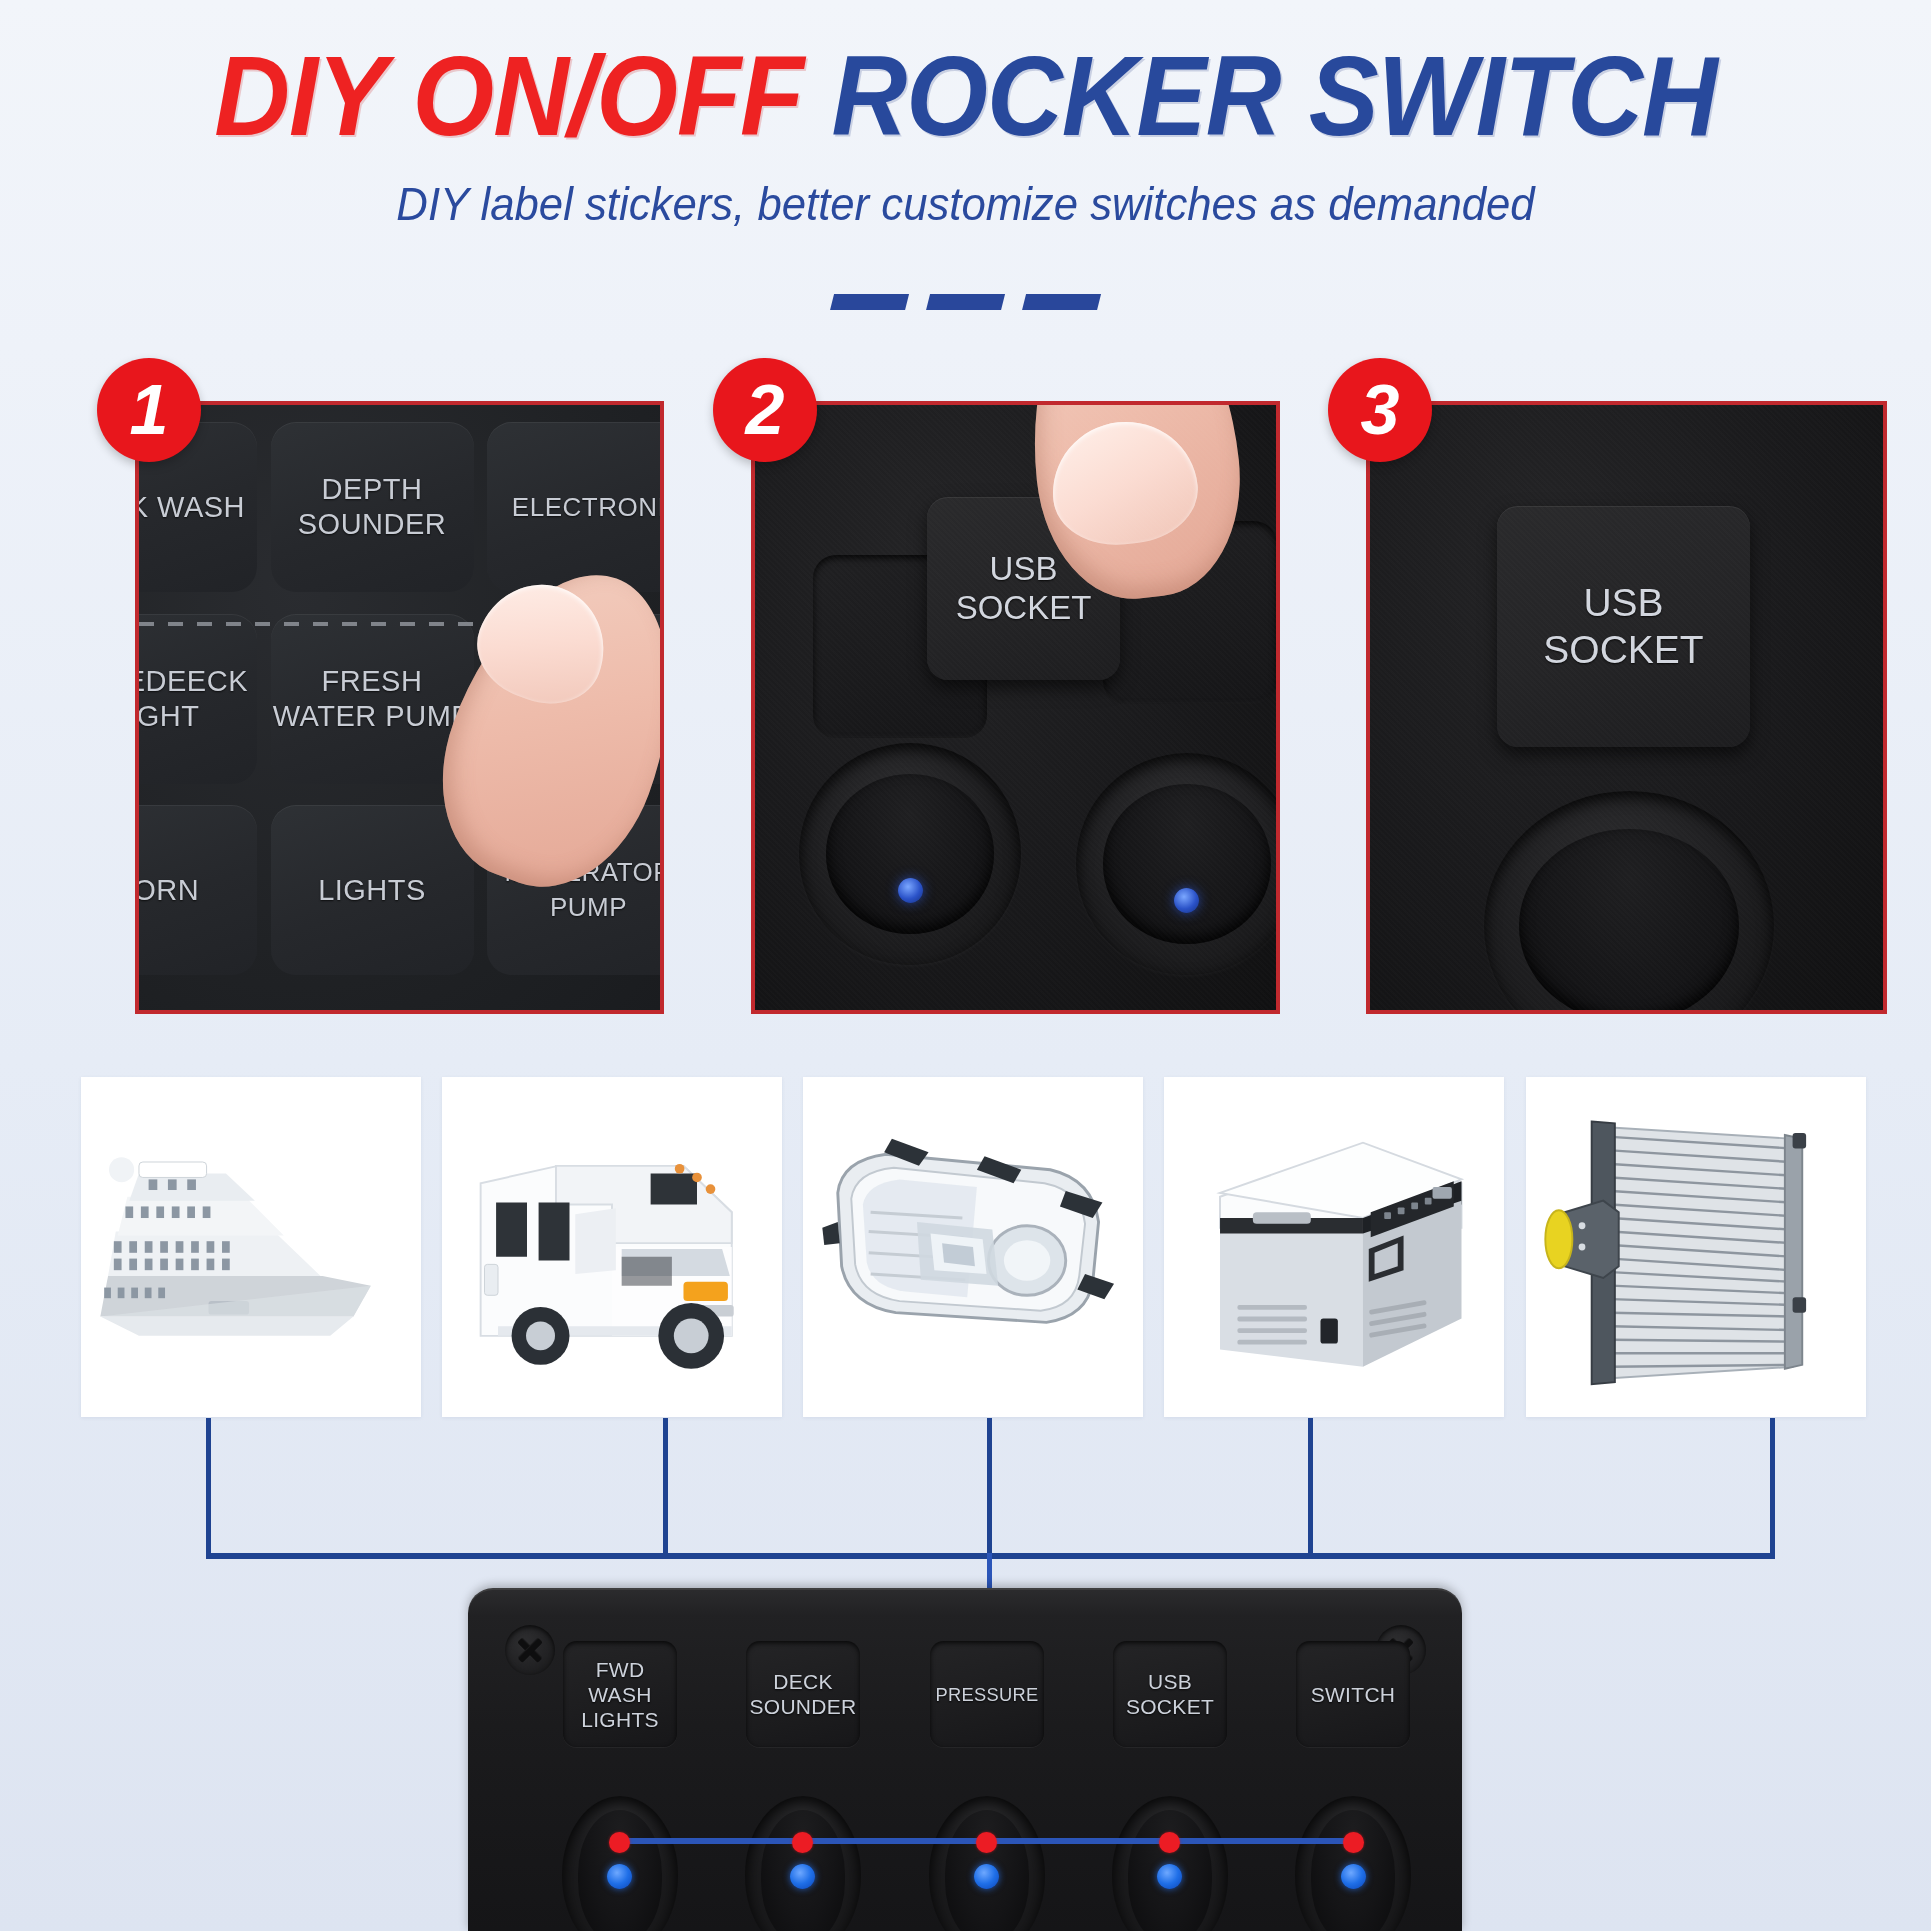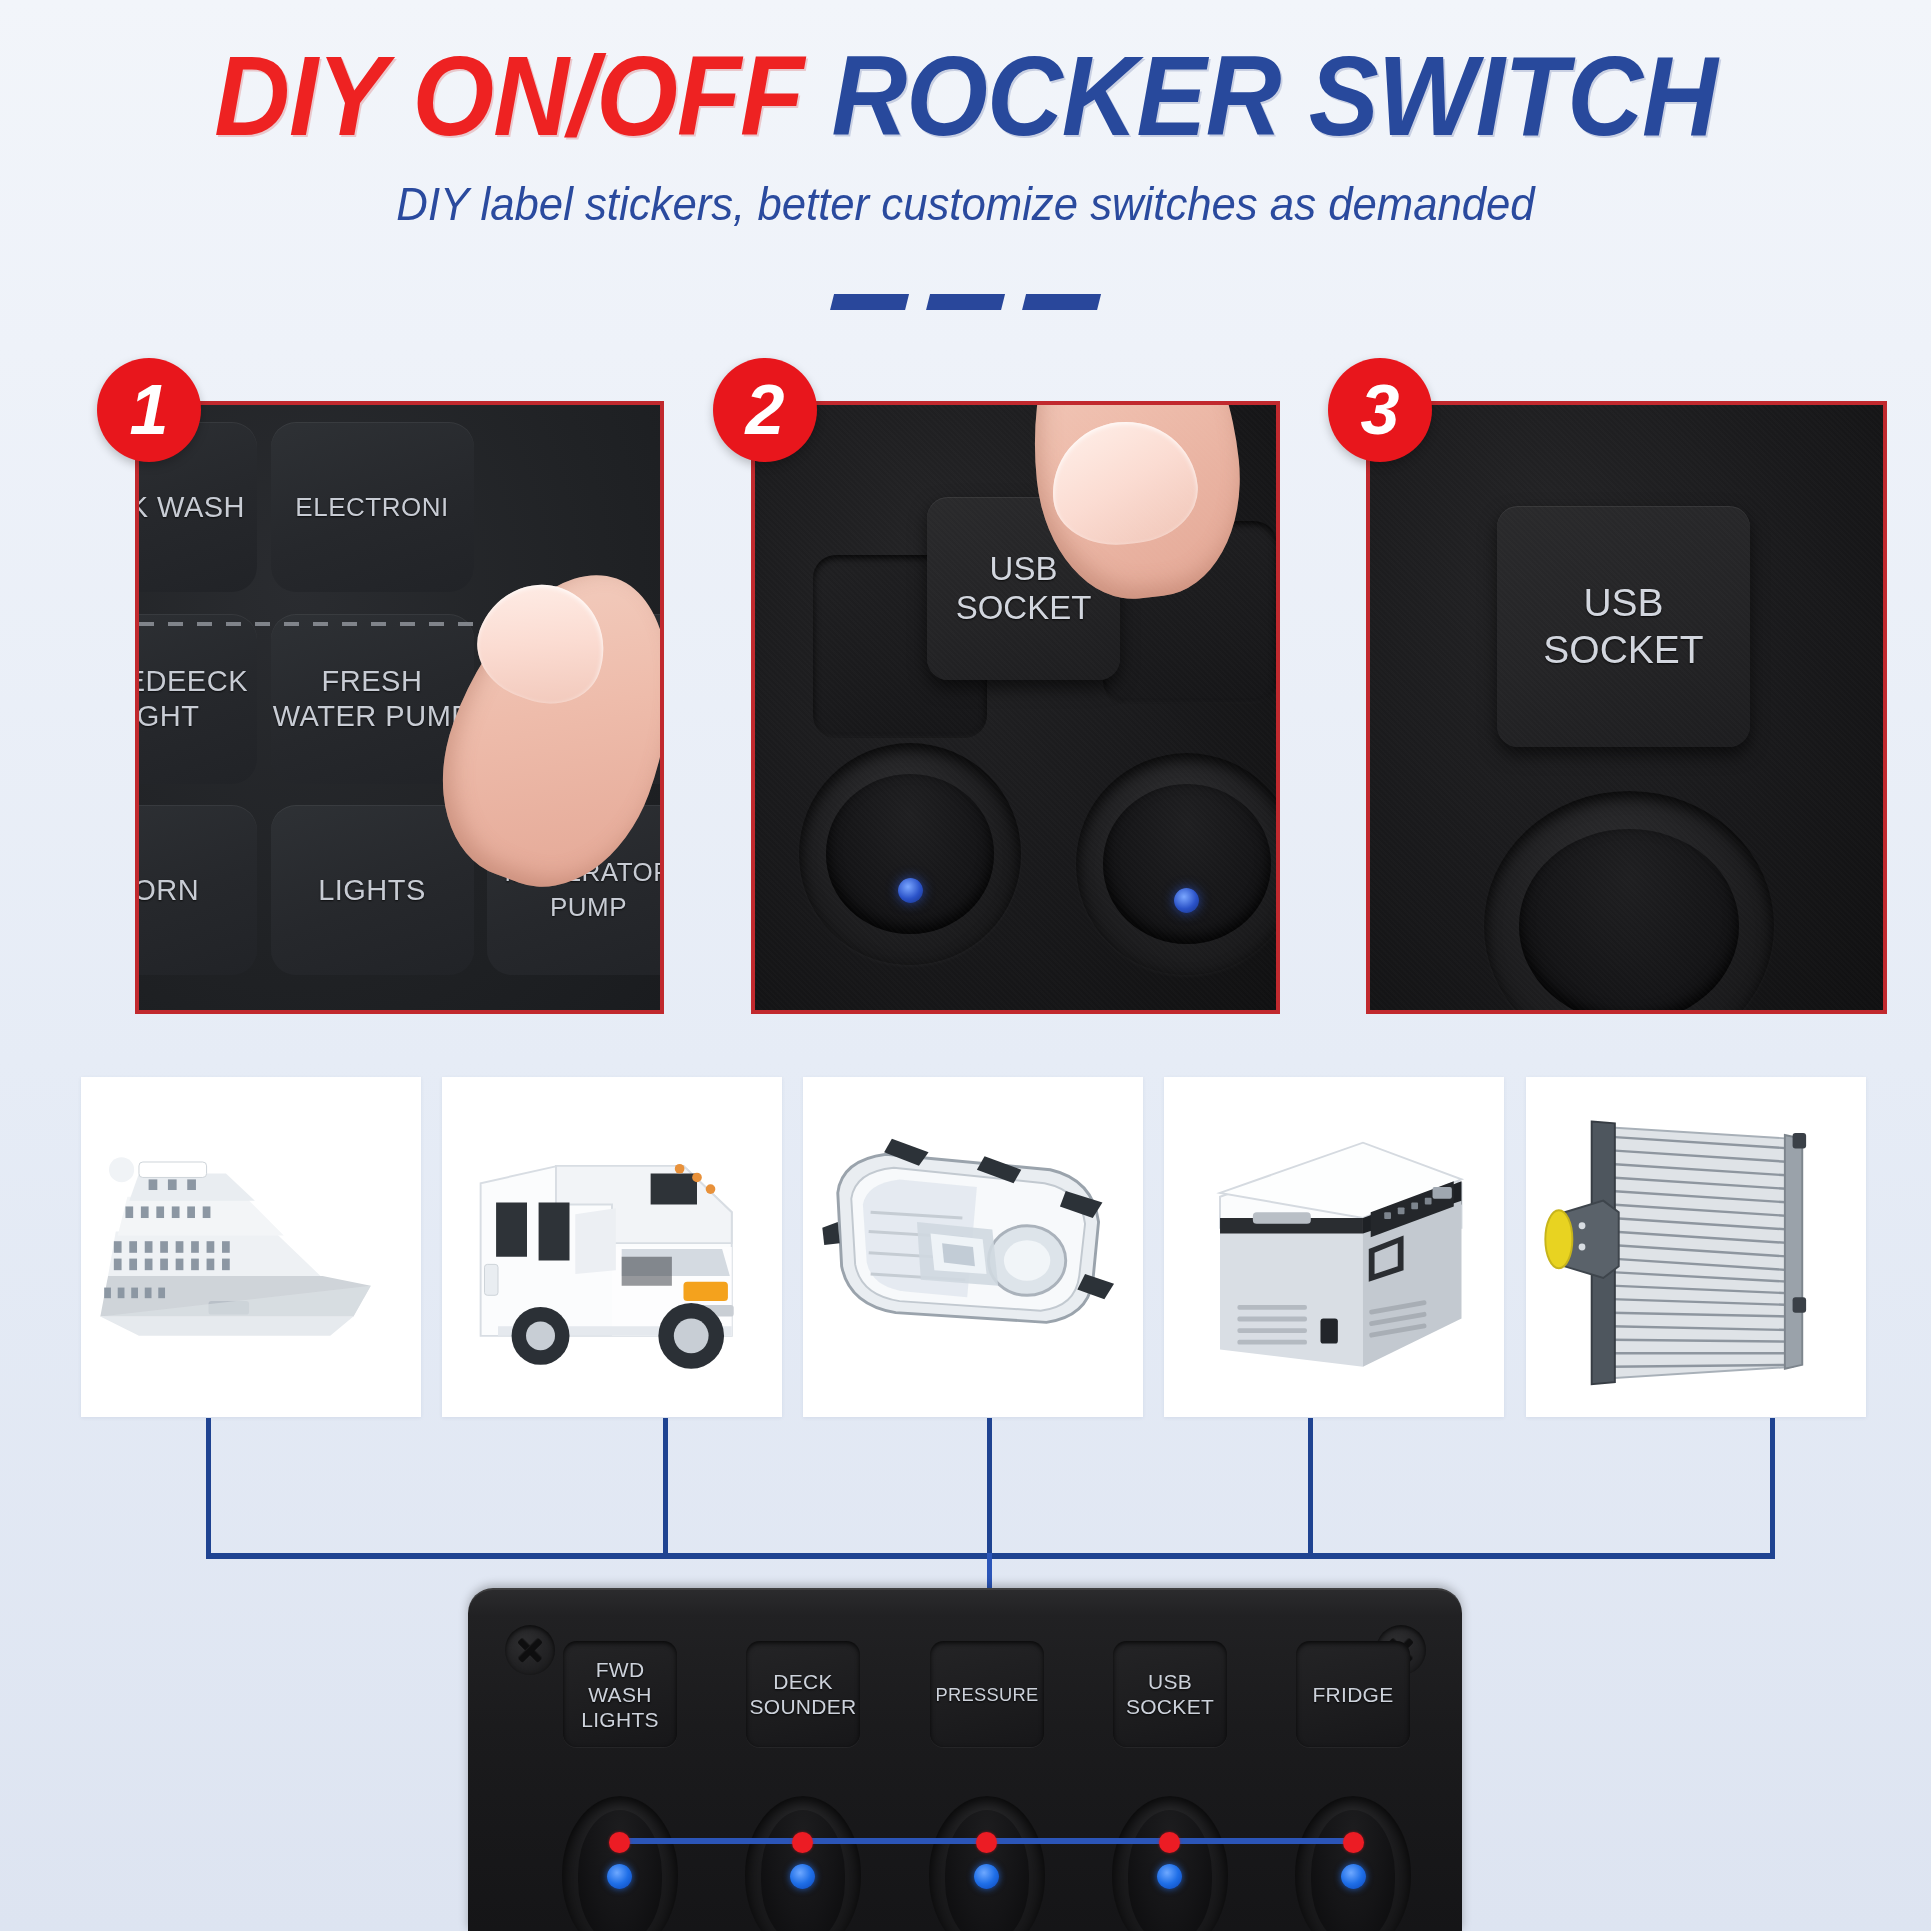--- a/index.html
+++ b/index.html
@@ -163,20 +163,21 @@
 </div>
 
 <div class="steps">
 
   <div class="badge b1">1</div>
   <div class="step s1">
     <div class="sheet">
       <div class="sheet-grid">
         <div class="srow">
           <div class="scell">DECK WASH</div>
+          <div class="scell">DEPTH SOUNDER</div>
           <div class="scell small">ELECTRONI</div>
         </div>
         <div class="srow">
           <div class="scell">FOREDEECK LIGHT</div>
           <div class="scell">FRESH WATER PUMP</div>
           <div class="scell"></div>
         </div>
         <div class="srow">
           <div class="scell">HORN</div>
           <div class="scell">LIGHTS</div>
@@ -413,21 +414,21 @@
   <div class="pwin" style="left:278px;">
     <span><span>DECK</span><br><span>SOUNDER</span></span>
   </div>
   <div class="pwin tight" style="left:462px;">
     <span><span>PRESSURE</span></span>
   </div>
   <div class="pwin" style="left:645px;">
     <span><span>USB</span><br><span>SOCKET</span></span>
   </div>
   <div class="pwin" style="left:828px;">
-    <span><span>FRIDGE</span></span>
+    <span><span>SWITCH</span></span>
   </div>
 
   <div class="rock" style="left:94px;"></div>
   <div class="rock" style="left:277px;"></div>
   <div class="rock" style="left:461px;"></div>
   <div class="rock" style="left:644px;"></div>
   <div class="rock" style="left:827px;"></div>
 
   <div class="dot-red" style="left:141px;top:244px;"></div>
   <div class="dot-red" style="left:324px;top:244px;"></div>

